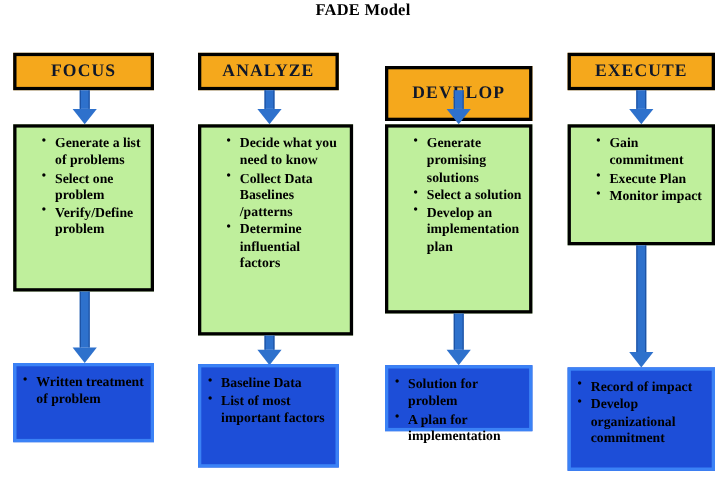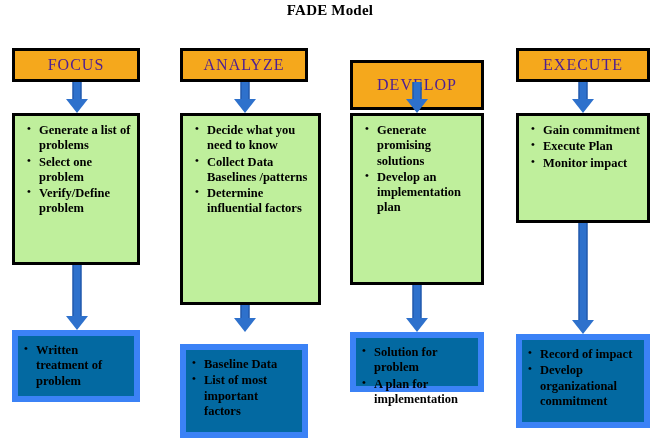--- a/index.html
+++ b/index.html
@@ -42,39 +42,39 @@
   
   .header-box {
     position: absolute;
     border: 3px solid #000000;
     background: #F5A81C;
     box-sizing: border-box;
     display: flex;
     align-items: center;
     justify-content: center;
     font-size: 16px;
-    font-weight: normal;
+    font-weight: bold;
     letter-spacing: 1px;
-    color: #4c1d95;
+    color: #0f172a;
   }
 
   
   .green-box {
     position: absolute;
     border: 3px solid #000000;
     background: #BFEF9C;
     box-sizing: border-box;
-    padding: 7px 6px 4px 12px;
+    padding: 7px 6px 4px 23px;
   }
 
   
   .yellow-box {
     position: absolute;
-    border: 6px solid #3b82f6;
-    background: #0369a1;
+    border: 3px solid #3b82f6;
+    background: #1d4ed8;
     box-sizing: border-box;
     padding: 7px 6px 4px 6px;
   }
 
   ul.bullets {
     margin: 0;
     padding: 0;
     list-style: none;
   }
   ul.bullets li {
@@ -170,39 +170,40 @@
         <li>Collect Data Baselines /patterns</li>
         <li>Determine influential factors</li>
       </ul>
     </div>
 
     <div class="arrow" style="left:234px; top:305px; width:22px; height:27px;">
       <div class="shaft" style="height:13px;"></div>
       <div class="head"></div>
     </div>
 
-    <div class="yellow-box" style="left:180px; top:344px; width:128px; height:94px;">
+    <div class="yellow-box" style="left:180px; top:331px; width:128px; height:94px;">
       <ul class="bullets">
         <li>Baseline Data</li>
         <li>List of most important factors</li>
       </ul>
     </div>
   </div>
 
   <div class="column">
     <div class="header-box" style="left:350px; top:60px; width:134px; height:50px;">DEVELOP</div>
 
     <div class="arrow" style="left:406px; top:82px; width:22px; height:31px;">
       <div class="shaft" style="height:17px;"></div>
       <div class="head"></div>
     </div>
 
     <div class="green-box" style="left:350px; top:113px; width:134px; height:172px;">
       <ul class="bullets">
         <li>Generate promising solutions</li>
+        <li>Select a solution</li>
         <li>Develop an implementation plan</li>
       </ul>
     </div>
 
     <div class="arrow" style="left:406px; top:285px; width:22px; height:47px;">
       <div class="shaft" style="height:33px;"></div>
       <div class="head"></div>
     </div>
 
     <div class="yellow-box" style="left:350px; top:332px; width:134px; height:60px;">

